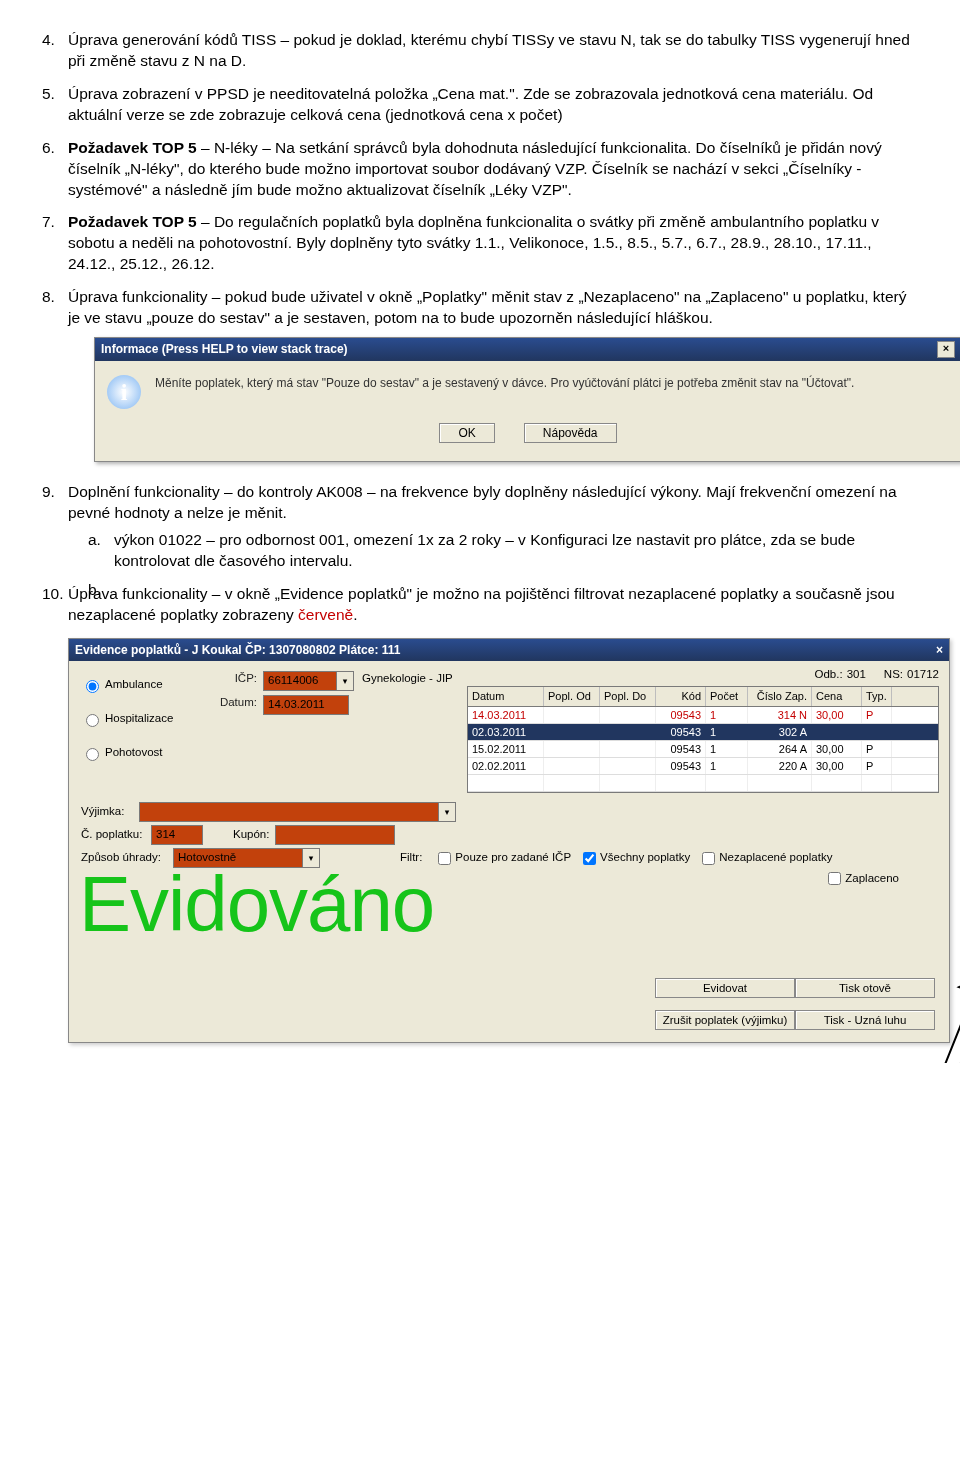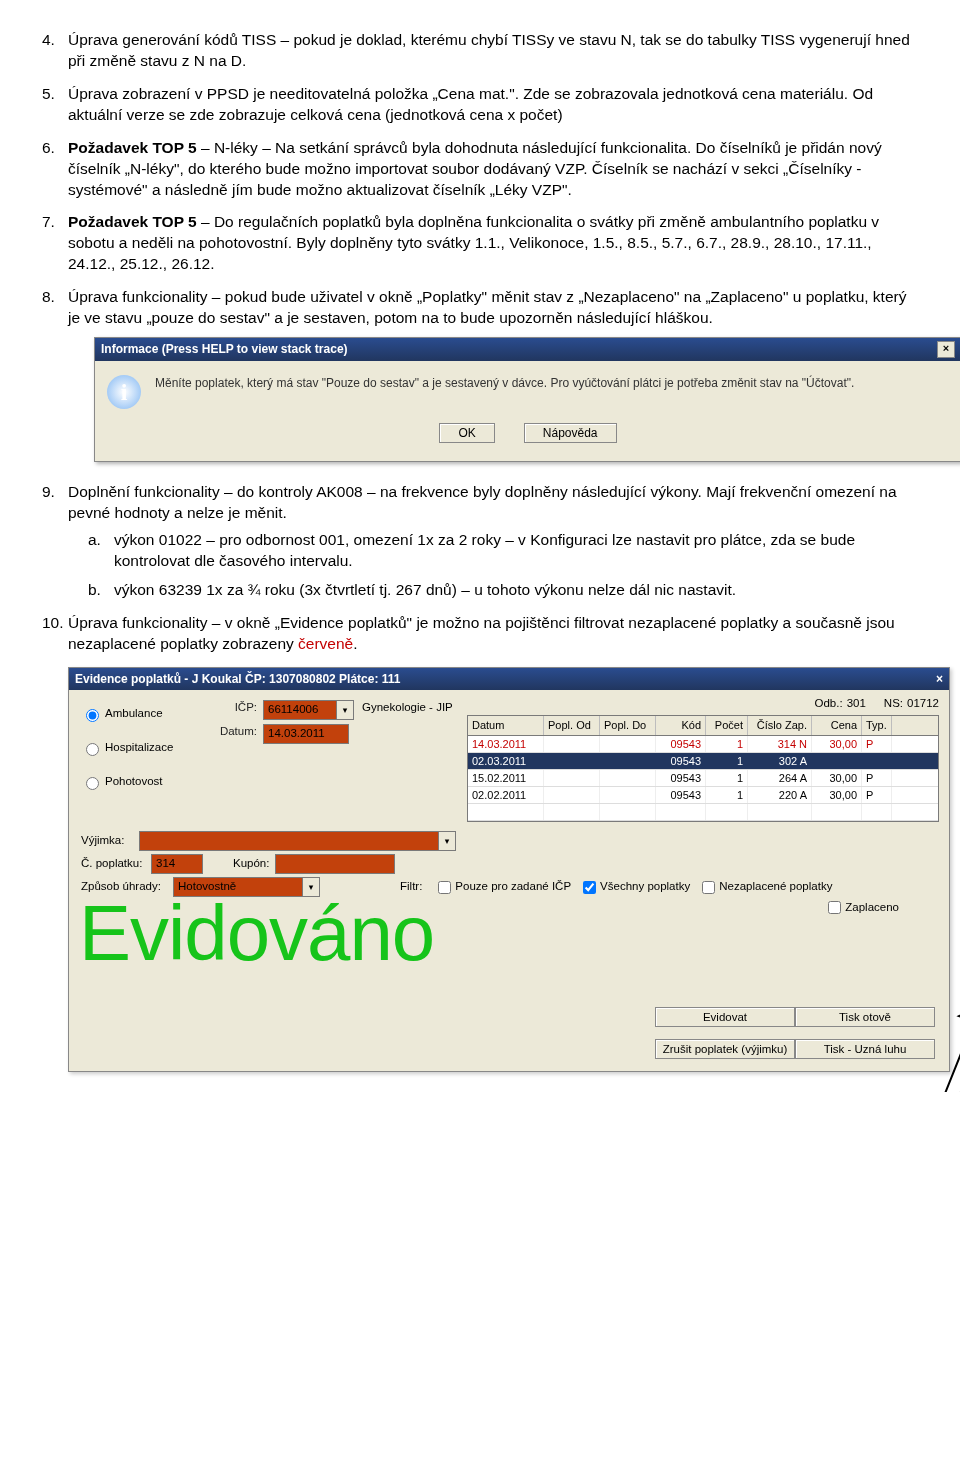--- a/index.html
+++ b/index.html
@@ -38,23 +38,23 @@
 .thead{display:flex;background:#ece9d8;border-bottom:1px solid #7a7a7a}
 .th{border-right:1px solid #bdbdbd;padding:2px 4px;box-sizing:border-box;background:#ece9d8}
 .tr{display:flex;border-bottom:1px solid #ddd}
 .td{border-right:1px solid #eee;padding:1px 4px;box-sizing:border-box;height:16px}
 .tr.sel{background:#21365f;color:#fff}
 .tr.sel .td{border-right-color:#21365f}
 .c-dat{width:76px}
 .c-od{width:56px}
 .c-do{width:56px}
 .c-kod{width:50px;text-align:right}
-.c-poc{width:42px;text-align:right}
+.c-poc{width:42px;}
 .c-zap{width:64px;text-align:right}
-.c-cen{width:50px;text-align:right}
+.c-cen{width:50px;text-align:left}
 .c-typ{width:30px}
 .bottom{padding:4px 10px 2px 12px}
 .brow{display:flex;align-items:center;margin:3px 0}
 .ck{margin:0 4px 0 12px}
 .watermark{font-size:78px;color:#16c41a;font-weight:normal;letter-spacing:-1px;position:absolute;left:10px;bottom:14px;font-family:Arial,Helvetica,sans-serif}
 .btnarea{display:flex;gap:0;justify-content:flex-end;padding:6px 14px 12px 0}
 .appbtn{background:#ece9d8;border:1px solid #888;box-shadow:inset 1px 1px 0 #fff;padding:3px 0;width:140px;font-size:11.5px}
 .arrow-shape{position:absolute;right:-100px;bottom:-60px}
 .arrow-shape svg{width:160px;height:160px}
 </style>
@@ -81,21 +81,21 @@
       <div class="btnrow">
         <button class="wbtn">OK</button>
         <button class="wbtn">Nápověda</button>
       </div>
     </div>
 
   </li>
   <li><span class="num">9.</span><span>Doplnění funkcionality – do kontroly AK008 – na frekvence byly doplněny následující výkony. Mají frekvenční omezení na pevné hodnoty a nelze je měnit.</span>
     <ol class="sub">
       <li><span class="num">a.</span><span>výkon 01022 – pro odbornost 001, omezení 1x za 2 roky – v Konfiguraci lze nastavit pro plátce, zda se bude kontrolovat dle časového intervalu.</span></li>
-      <li><span class="num">b.</span><span>výkon 63239 1x za ¾ roku (3x čtvrtletí tj. 267 dnů) – u tohoto výkonu nelze dál nic nastavit.</span></li>
+      <li><span class="num">b.</span></li>
     </ol>
   </li>
   <li><span class="num">10.</span><span>Úprava funkcionality – v okně „Evidence poplatků" je možno na pojištěnci filtrovat nezaplacené poplatky a současně jsou nezaplacené poplatky zobrazeny </span><span class="red">červeně</span><span>.</span></li>
 </ol>
 
 <div class="app">
   <div class="titlebar">
     <span>Evidence poplatků - J Koukal  ČP: 1307080802  Plátce: 111</span>
     <span class="closebox">×</span>
   </div>

